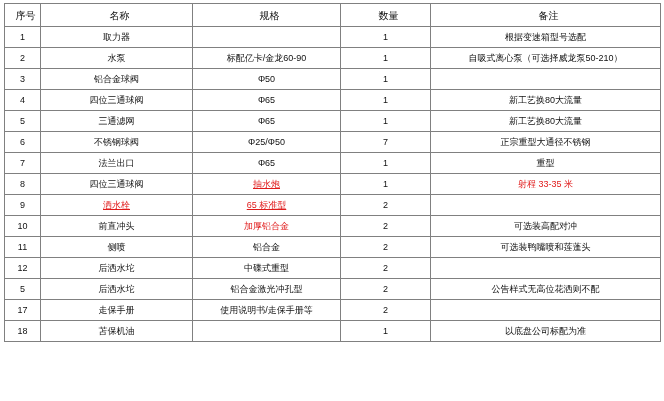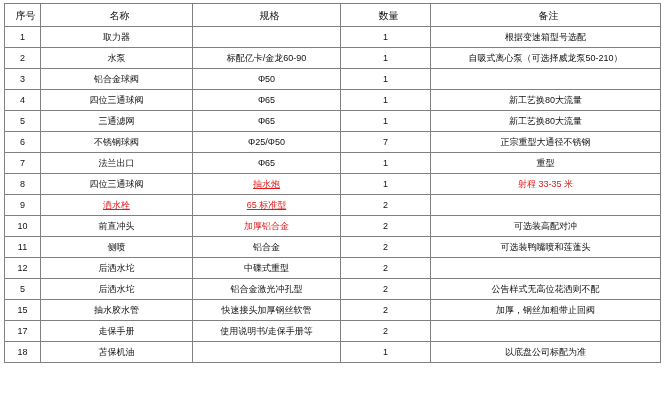--- a/index.html
+++ b/index.html
@@ -159,27 +159,20 @@
           <td></td>
         </tr>
         <tr>
           <td class="idx">5</td>
           <td>后洒水坨</td>
           <td>铝合金激光冲孔型</td>
           <td>2</td>
           <td>公告样式无高位花洒则不配</td>
         </tr>
         <tr>
-          <td class="idx">15</td>
-          <td>抽水胶水管</td>
-          <td>快速接头加厚钢丝软管</td>
-          <td>2</td>
-          <td>加厚，钢丝加粗带止回阀</td>
-        </tr>
-        <tr>
           <td class="idx">17</td>
           <td>走保手册</td>
           <td>使用说明书/走保手册等</td>
           <td>2</td>
           <td></td>
         </tr>
         <tr>
           <td class="idx">18</td>
           <td>苫保机油</td>
           <td></td>

